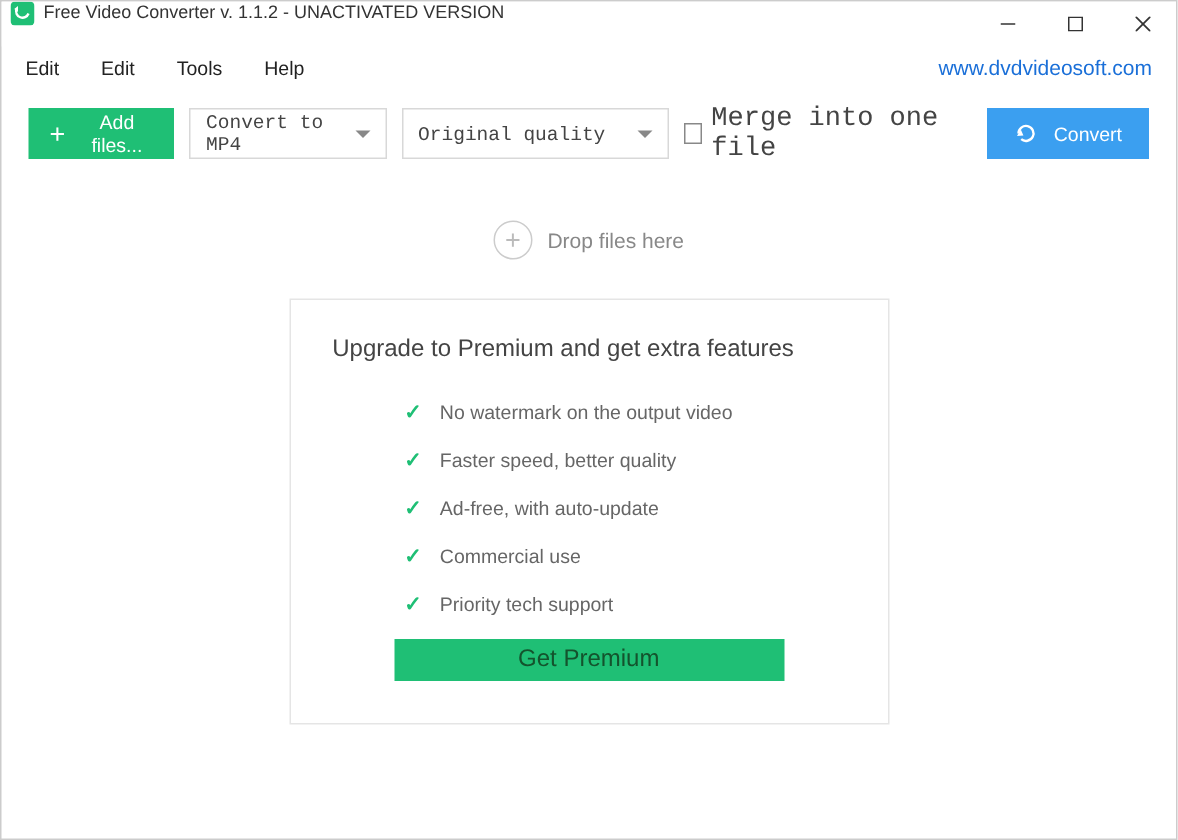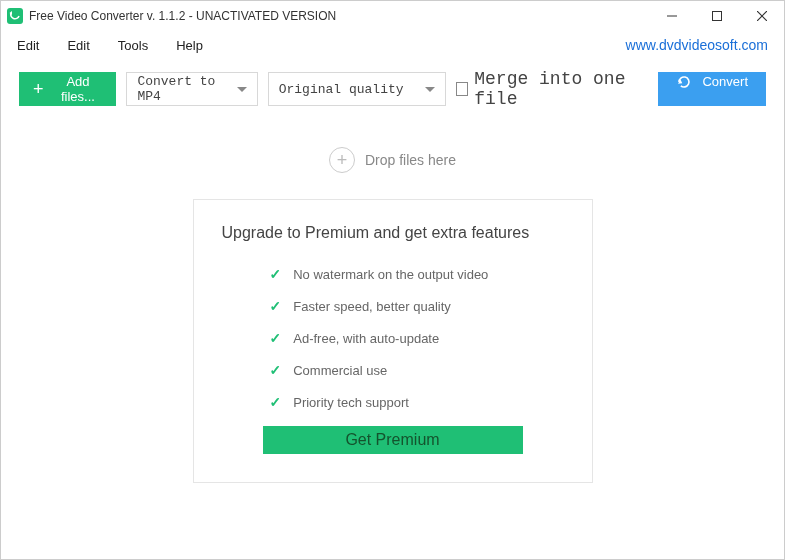--- a/index.html
+++ b/index.html
@@ -7,21 +7,21 @@
       font-family: "Segoe UI", Tahoma, sans-serif;
       background: #fff;
       width: 785px;
       height: 560px;
       overflow: hidden;
       border: 1px solid #ccc;
     }
     
     .titlebar {
       display: flex;
-      align-items: center;
+      align-items: flex-start;
       height: 30px;
       padding: 0 0 0 6px;
       background: #fff;
       font-size: 12px;
       color: #333;
     }
     .app-icon {
       width: 16px;
       height: 16px;
       margin-right: 6px;
@@ -103,21 +103,21 @@
       font-size: 18px;
       color: #444;
     }
     .checkbox {
       width: 14px; height: 14px;
       border: 1px solid #888;
       background: #fff;
     }
     .btn-convert {
       display: flex;
-      align-items: flex-start;
+      align-items: center;
       gap: 10px;
       background: #3b9ff0;
       color: #fff;
       height: 34px;
       padding: 2px 18px;
       font-size: 13px;
       border: none;
       margin-left: auto;
     }
     .refresh-icon {

